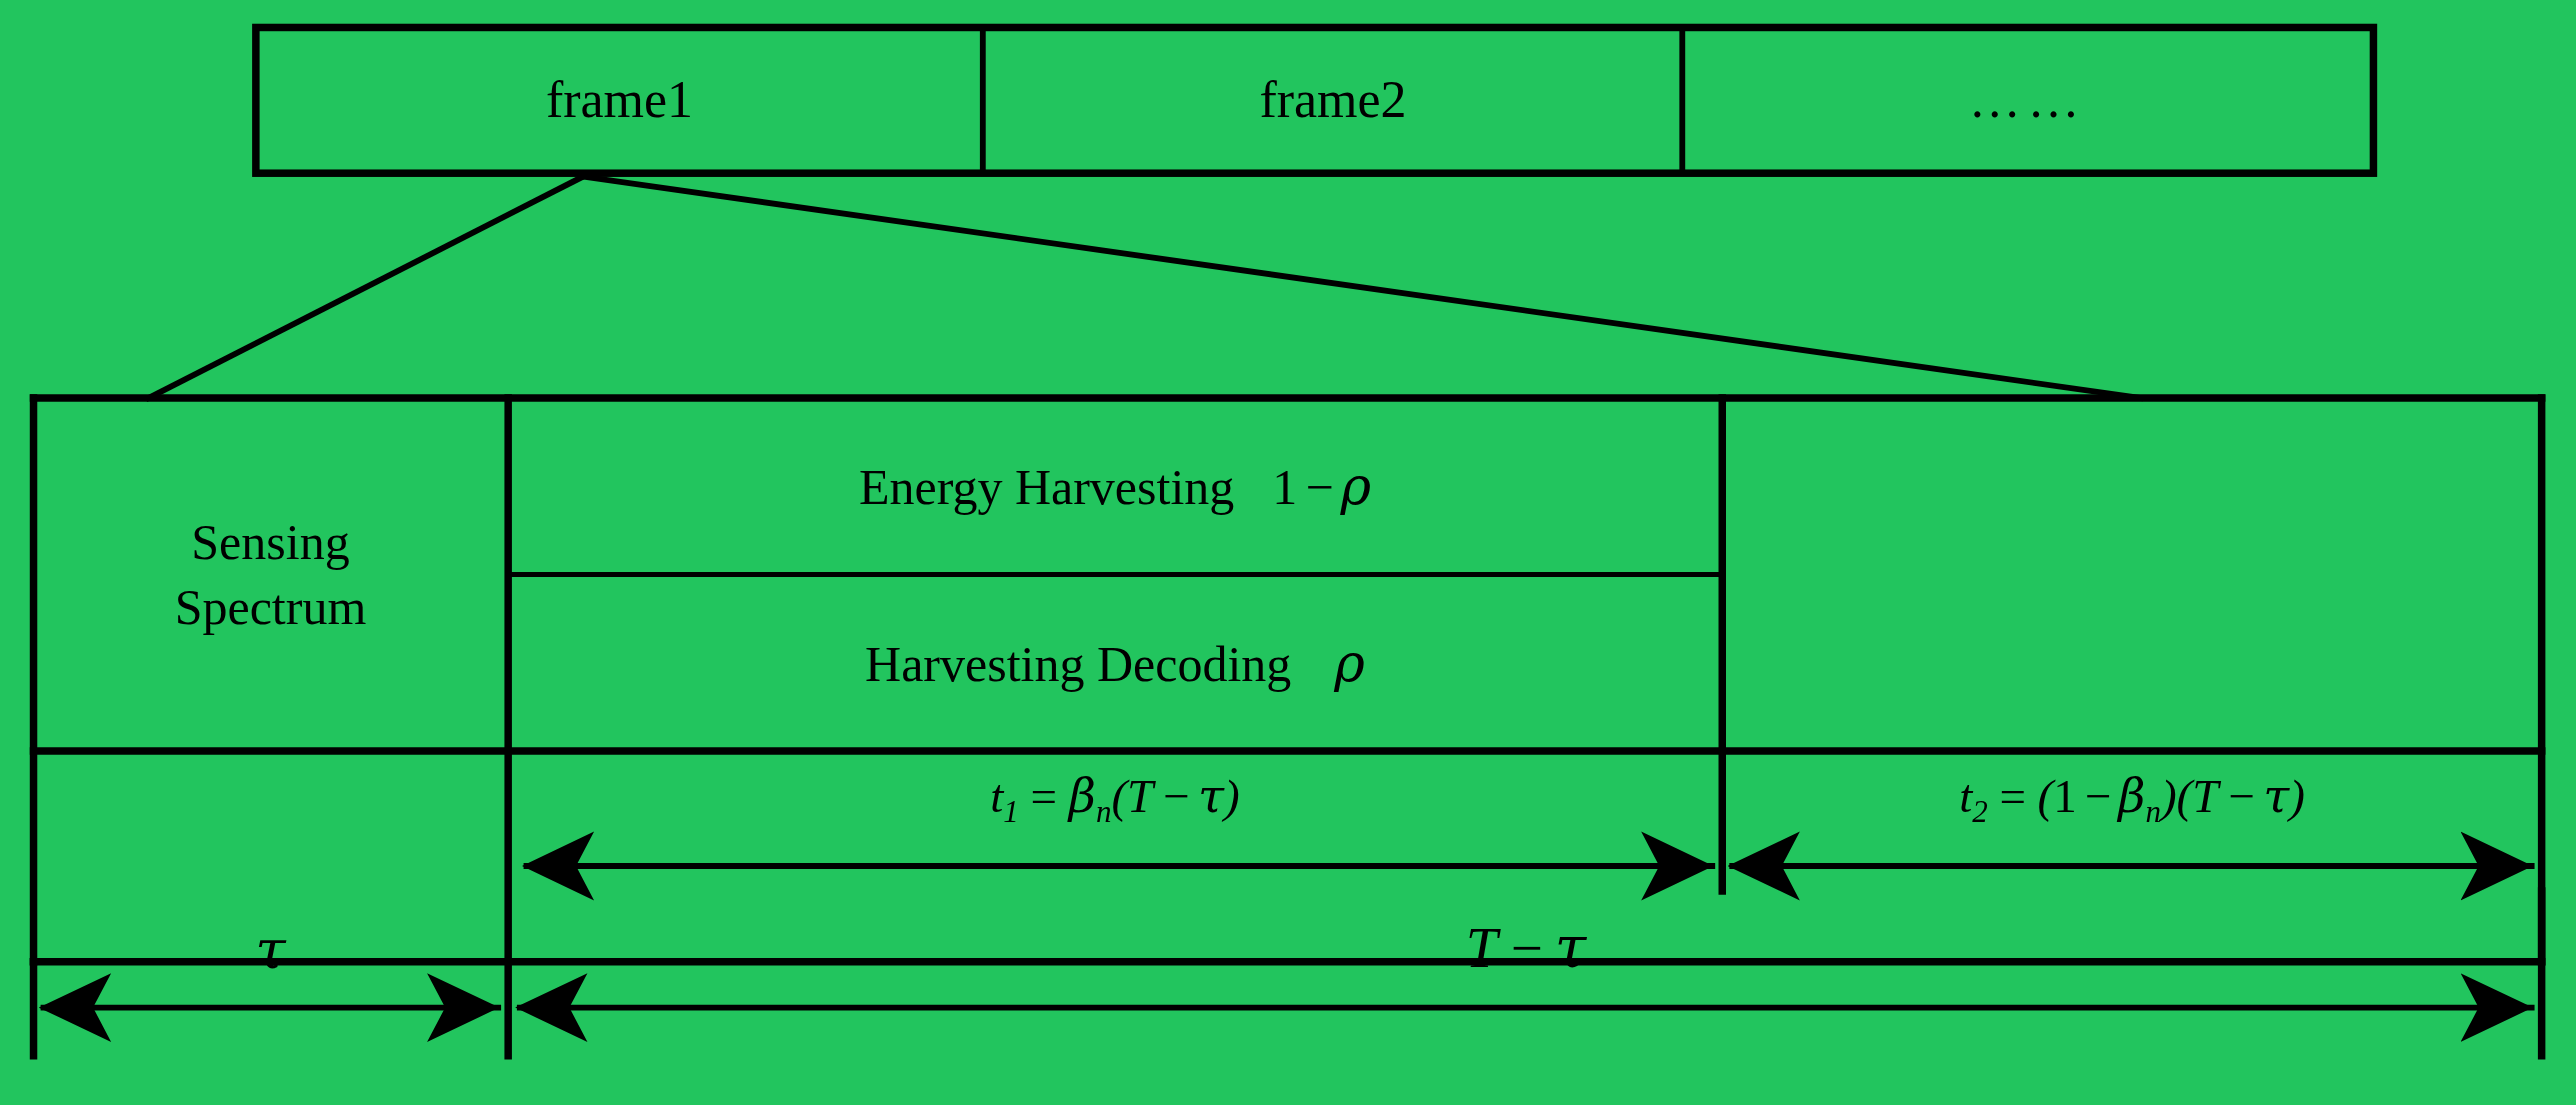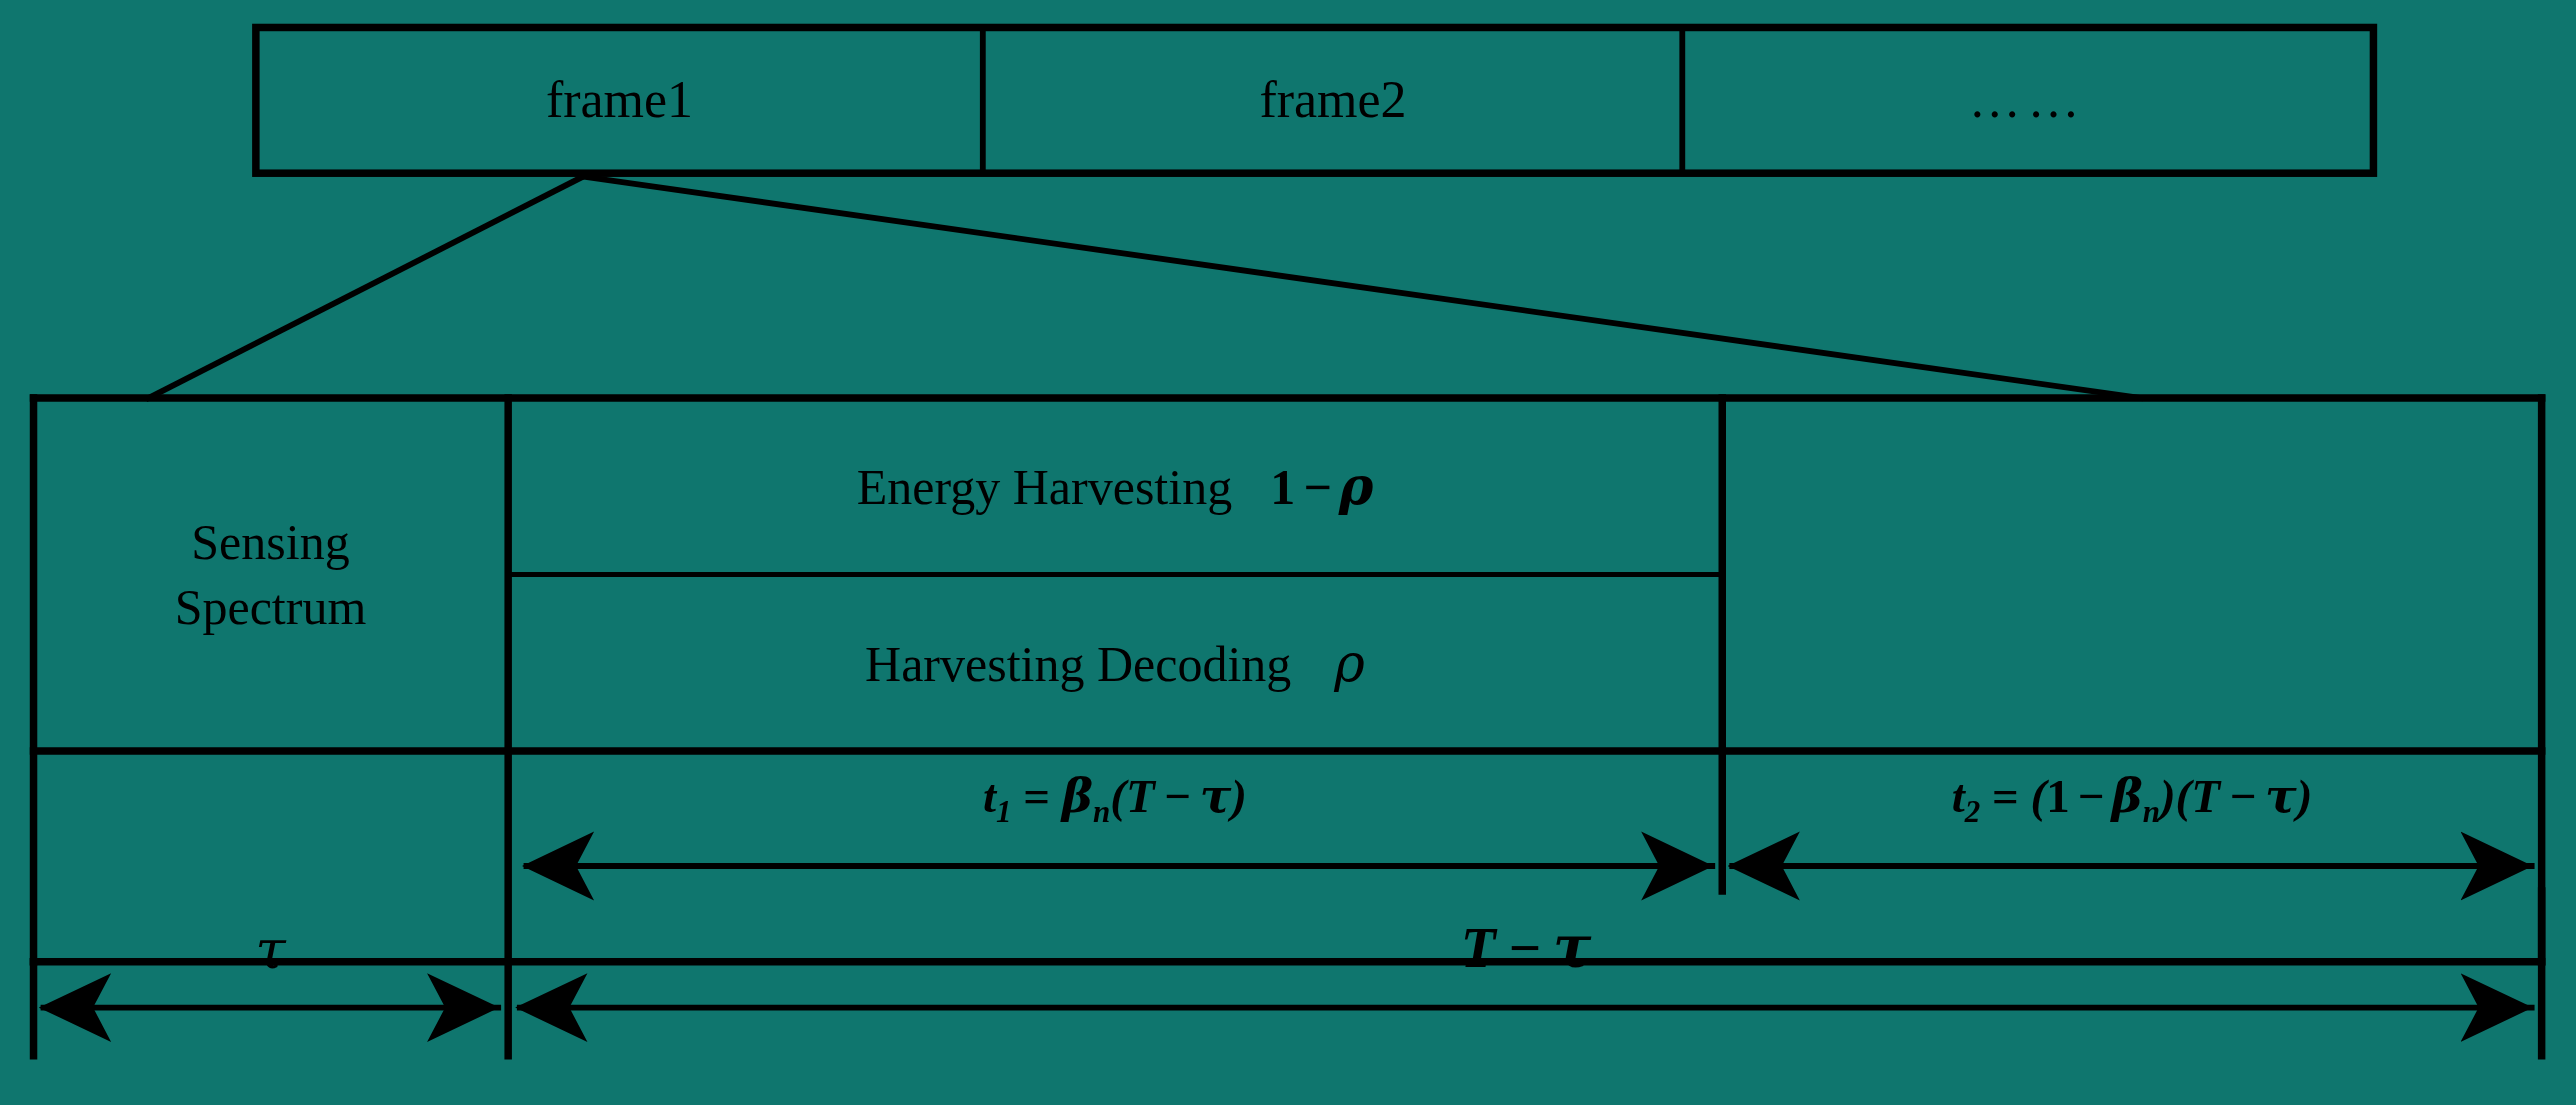--- a/index.html
+++ b/index.html
@@ -5,21 +5,21 @@
 <style>
   html,body{margin:0;padding:0;background:#ffffff;}
   body{
     font-family:"Liberation Serif","DejaVu Serif",serif;
     color:#000000;
   }
   #stage{
     position:relative;
     width:2576px;
     height:1105px;
-    background:#0f766e;
+    background:#22c55e;
     overflow:hidden;
   }
   svg#canvas{
     position:absolute;
     left:0; top:0;
     width:2576px;
     height:1105px;
   }
   .lbl{
     position:absolute;
@@ -28,21 +28,21 @@
     justify-content:center;
     text-align:center;
     white-space:nowrap;
     line-height:1.12;
     pointer-events:none;
   }
   .frame-label{ font-size:52px; }
   .dots{ font-size:52px; letter-spacing:6.7px; }
   .cell-label{ font-size:50px; }
   .cell-label.two-line{ line-height:1.30; white-space:normal; }
-  .math{ font-family:"Liberation Serif","DejaVu Serif",serif; font-size:47px;font-weight:bold; }
+  .math{ font-family:"Liberation Serif","DejaVu Serif",serif; font-size:47px; }
   .math i{ font-style:italic; }
   .math .sub{ font-size:0.66em; vertical-align:-0.32em; font-style:italic; }
   .math .gr{ font-style:italic; font-family:"DejaVu Serif",serif; }
   .big-math{ font-size:57px; }
   .rho{ font-size:52px; font-style:italic; font-family:"DejaVu Serif",serif; }
   .tau-lbl{ font-size:55px; font-style:italic; font-family:"DejaVu Serif",serif; }
 </style>
 </head>
 <body>
 

